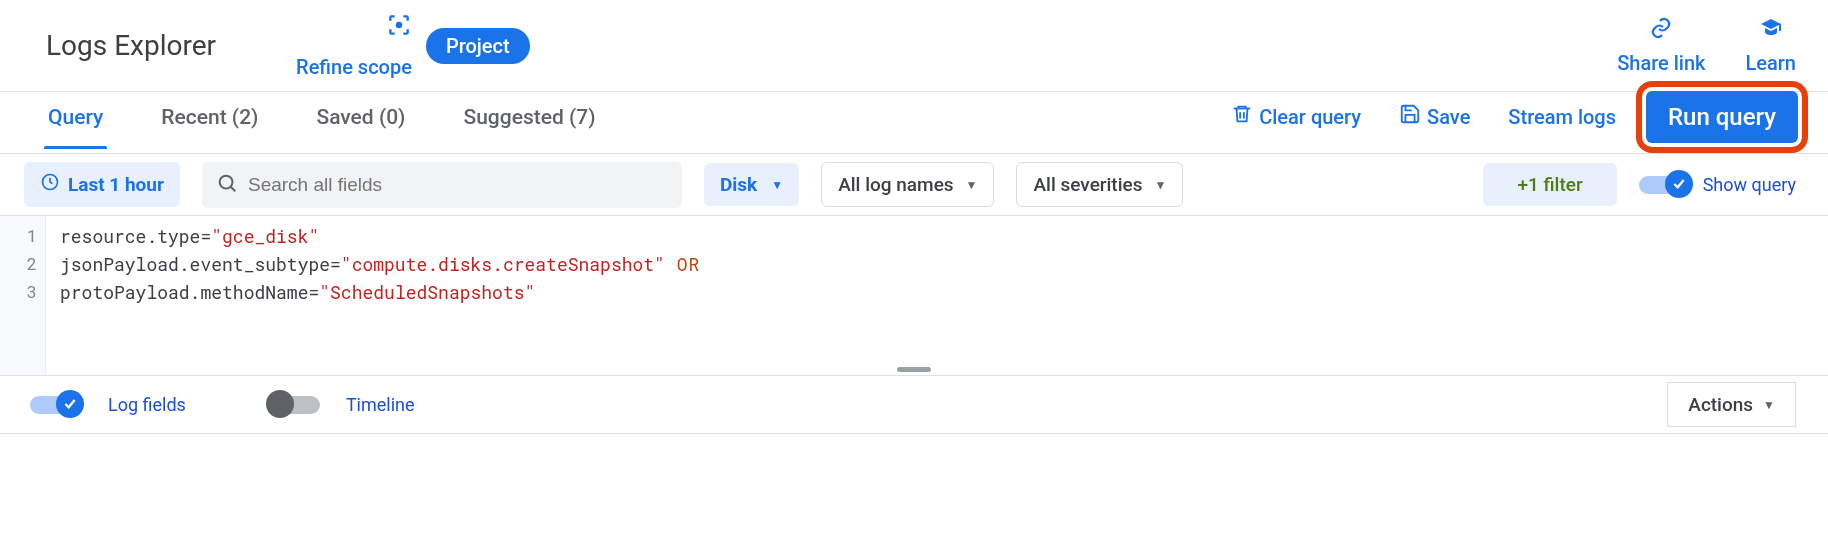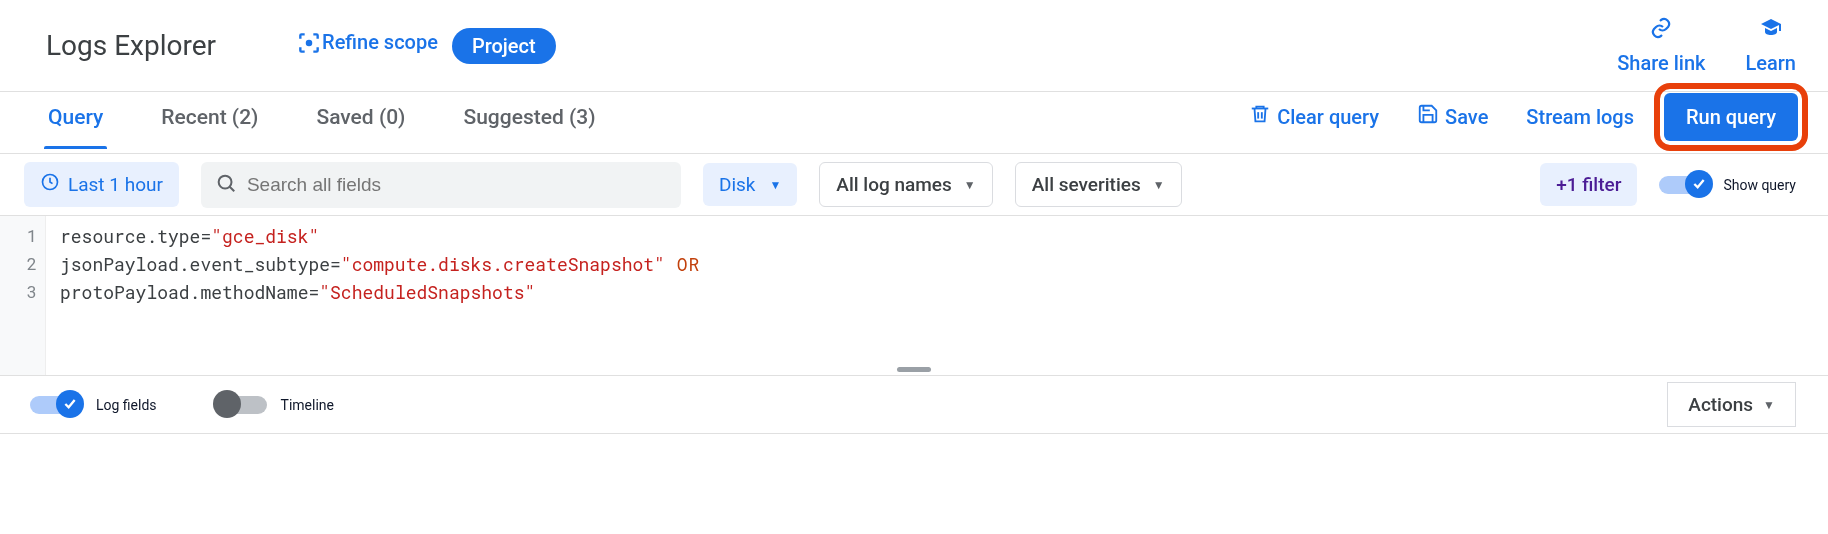--- a/index.html
+++ b/index.html
@@ -18,26 +18,27 @@
     border-bottom: 1px solid #e0e0e0;
   }
   .hdr-title {
     font-size: 28px;
     color: #3c4043;
     font-weight: 400;
     margin-right: 80px;
   }
   .hdr-link {
     display: flex;
-    align-items: flex-start;
-    gap: 0;
+    align-items: flex-end;
+    gap: 12px;
     color: #1a73e8;
     font-size: 20px;
     font-weight: 500;
     cursor: pointer;
+    flex-direction: column;
   }
   .scope-icon svg { width: 26px; height: 26px; }
   .pill {
     background: #1a73e8;
     color: #ffffff;
     border-radius: 20px;
     padding: 6px 20px;
     font-size: 20px;
     font-weight: 500;
     margin-left: 14px;
@@ -103,21 +104,21 @@
   .run-wrap {
     border: 6px solid #e8400b;
     border-radius: 16px;
     padding: 4px;
   }
   .run-btn {
     background: #1a73e8;
     color: #fff;
     border-radius: 6px;
     padding: 12px 22px;
-    font-size: 20px;
+    font-size: 24px;
     font-weight: 500;
     cursor: pointer;
     display: inline-block;
   }
 
   .filter-row {
     display: flex;
     align-items: center;
     height: 62px;
     padding: 0 32px 0 24px;
@@ -125,21 +126,21 @@
     gap: 22px;
   }
   .chip {
     display: flex;
     align-items: center;
     gap: 8px;
     border-radius: 6px;
     padding: 10px 16px;
     font-size: 19px;
     cursor: pointer;
-    font-weight: 400;
+    font-weight: 700;
   }
   .chip-blue {
     background: #e8f0fe;
     color: #1a73e8;
   }
   .chip-blue svg { width: 20px; height: 20px; }
   .search-wrap {
     flex: 0 0 480px;
     background: #f1f3f4;
     border-radius: 6px;
@@ -167,23 +168,23 @@
     color: #3c4043;
     font-weight: 500;
     display: flex;
     align-items: center;
     gap: 12px;
     cursor: pointer;
   }
   .dd .caret { font-size: 12px; color:#5f6368; }
   .chip-filter {
     background: #e8f0fe;
-    color: #4c1d95;
+    color: #4d7c0f;
     border-radius: 6px;
-    padding: 10px 16px;
+    padding: 10px 34px;
     font-size: 19px;
     font-weight: 500;
     cursor: pointer;
   }
   .filter-spacer { flex: 1; }
   .toggle-wrap {
     display: flex;
     align-items: center;
     gap: 12px;
   }
@@ -215,22 +216,22 @@
   .toggle.off .knob {
     position: absolute;
     left: -2px;
     top: -6px;
     width: 28px;
     height: 28px;
     background: #5f6368;
     border-radius: 50%;
   }
   .toggle-label {
-    font-size: 14px;
-    color: #0f172a;
+    font-size: 18px;
+    color: #1d4ed8;
   }
 
   .editor {
     display: flex;
     min-height: 160px;
     position: relative;
     border-bottom: 1px solid #e0e0e0;
   }
   .gutter {
     width: 46px;
@@ -265,21 +266,21 @@
     background: #9aa0a6;
     border-radius: 3px;
   }
 
   .bottom-row {
     display: flex;
     align-items: center;
     height: 58px;
     padding: 0 32px 0 30px;
     border-bottom: 1px solid #e0e0e0;
-    gap: 14px;
+    gap: 26px;
   }
   .bottom-spacer { flex: 1; }
   .actions-btn {
     border: 1px solid #dadce0;
     border-radius: 0;
     padding: 10px 20px;
     font-size: 19px;
     color: #3c4043;
     display: flex;
     align-items: center;
@@ -324,21 +325,21 @@
       </svg>
     </span>
     <span>Learn</span>
   </div>
 </div>
 
 <div class="tabs-row">
   <div class="tab active">Query</div>
   <div class="tab">Recent (2)</div>
   <div class="tab">Saved (0)</div>
-  <div class="tab">Suggested (3)</div>
+  <div class="tab">Suggested (7)</div>
   <div class="tabs-spacer"></div>
   <div class="act-link">
     <span>
       <svg viewBox="0 0 24 24" fill="none" stroke="#1a73e8" stroke-width="2">
         <path d="M3 6h18"></path>
           <path d="M8 6V4h8v2"></path>
           <path d="M6 6l1 14h10l1-14"></path>
         <path d="M10 10v7"></path>
           <path d="M14 10v7"></path>
       </svg>

